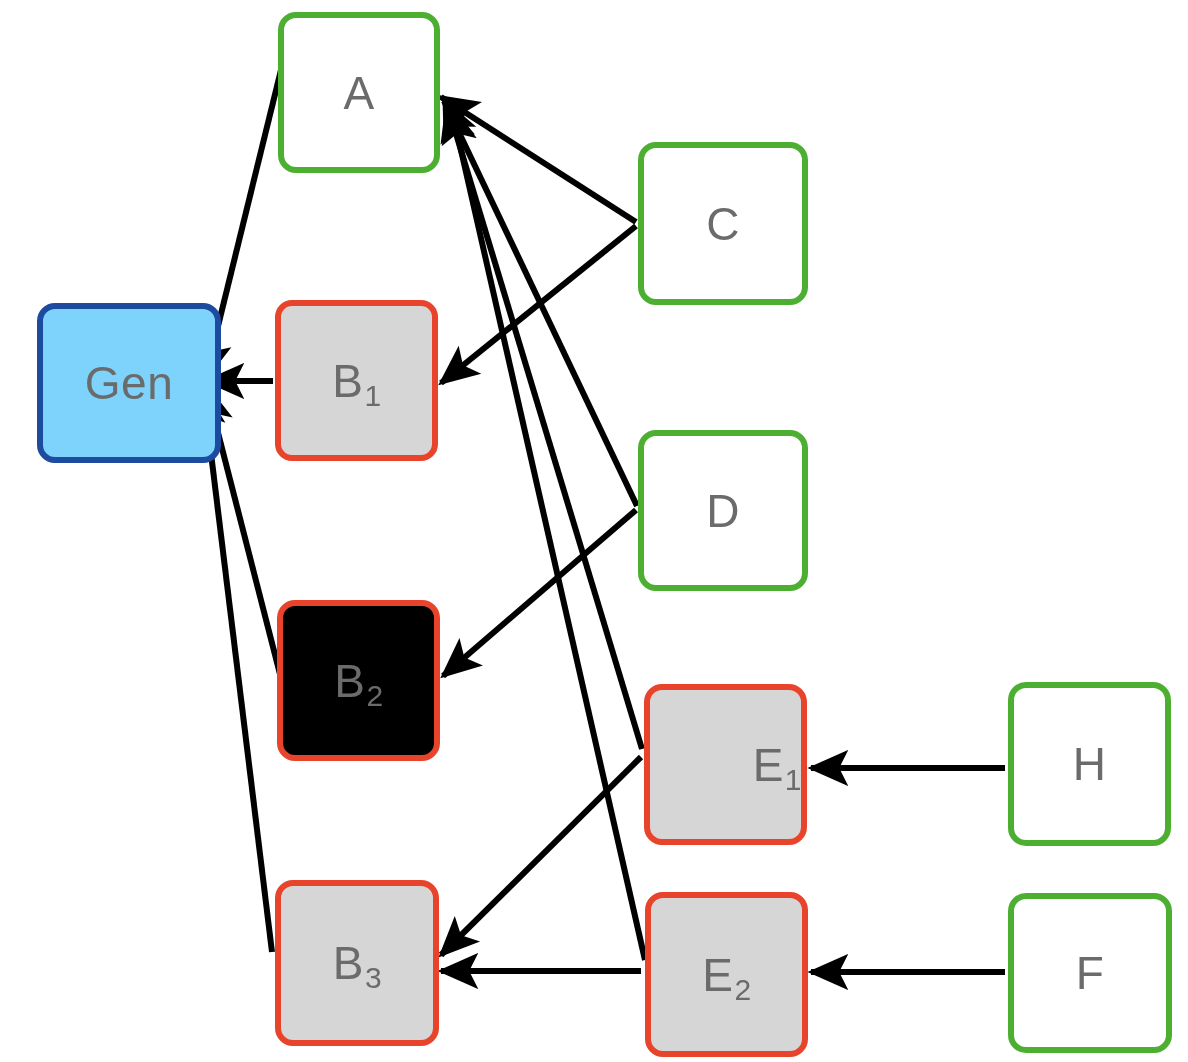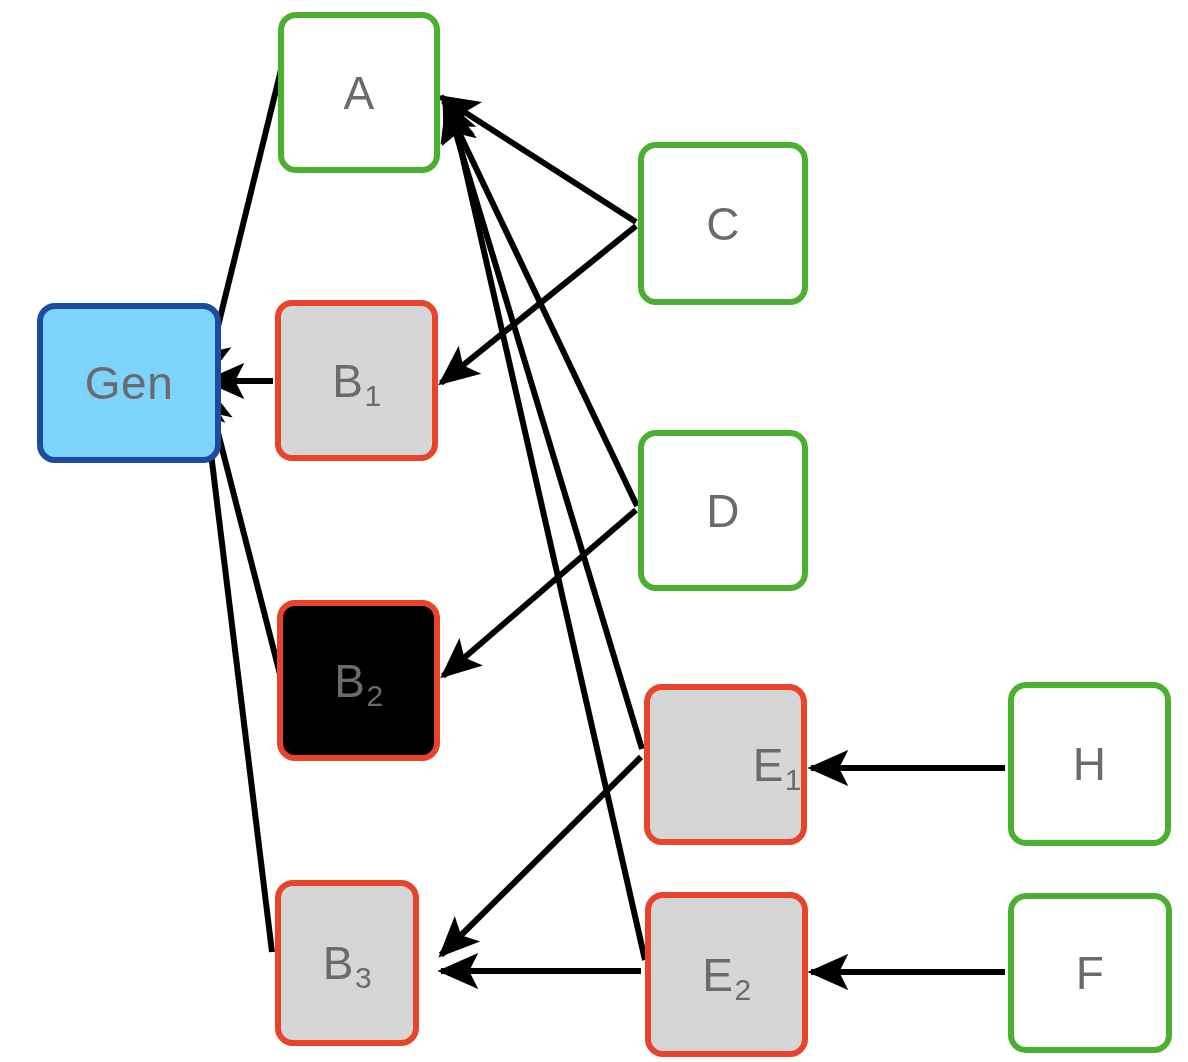--- a/index.html
+++ b/index.html
@@ -100,21 +100,21 @@
       </div>
       <div class="node" style="left: 277px; top: 588px; width: 163px; height: 161px; border-color: rgb(232, 67, 43); background: #000000; margin-top: 12px;">
         <span class="node-label">B<span class="sub">2</span></span>
       </div>
       <div class="node" style="left: 644px; top: 684px; width: 163px; height: 161px; border-color: rgb(232, 67, 43); background: rgb(214, 214, 214); justify-content: flex-end;">
         <span class="node-label">E<span class="sub">1</span></span>
       </div>
       <div class="node" style="left: 1008px; top: 682px; width: 163px; height: 164px; border-color: rgb(76, 175, 50); background: rgb(255, 255, 255);">
         <span class="node-label">H</span>
       </div>
-      <div class="node" style="left: 275px; top: 880px; width: 144px; height: 166px; border-color: rgb(232, 67, 43); background: rgb(214, 214, 214);">
+      <div class="node" style="left: 275px; top: 880px; width: 164px; height: 166px; border-color: rgb(232, 67, 43); background: rgb(214, 214, 214);">
         <span class="node-label">B<span class="sub">3</span></span>
       </div>
       <div class="node" style="left: 645px; top: 892px; width: 163px; height: 165px; border-color: rgb(232, 67, 43); background: rgb(214, 214, 214); align-items: center;">
         <span class="node-label">E<span class="sub">2</span></span>
       </div>
       <div class="node" style="left: 1008px; top: 893px; width: 164px; height: 160px; border-color: rgb(76, 175, 50); background: rgb(255, 255, 255);">
         <span class="node-label">F</span>
       </div>
     </div>
 

